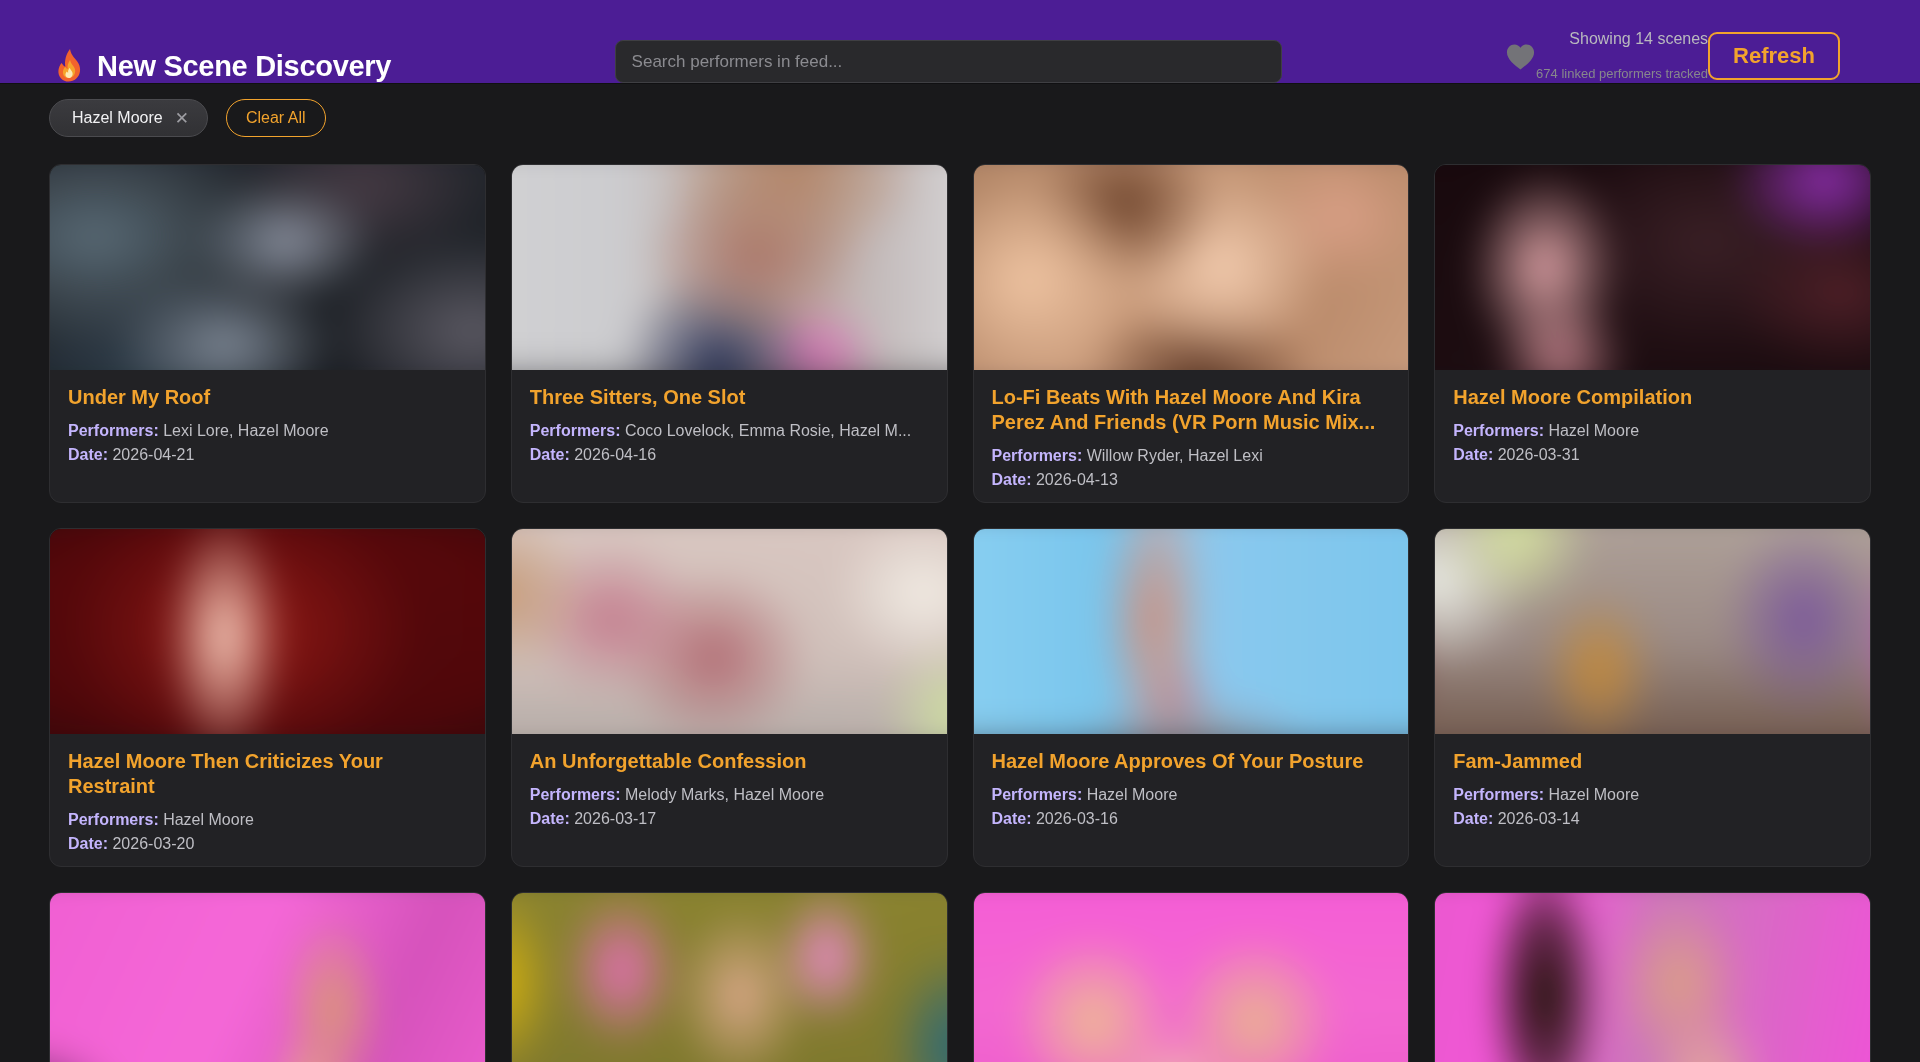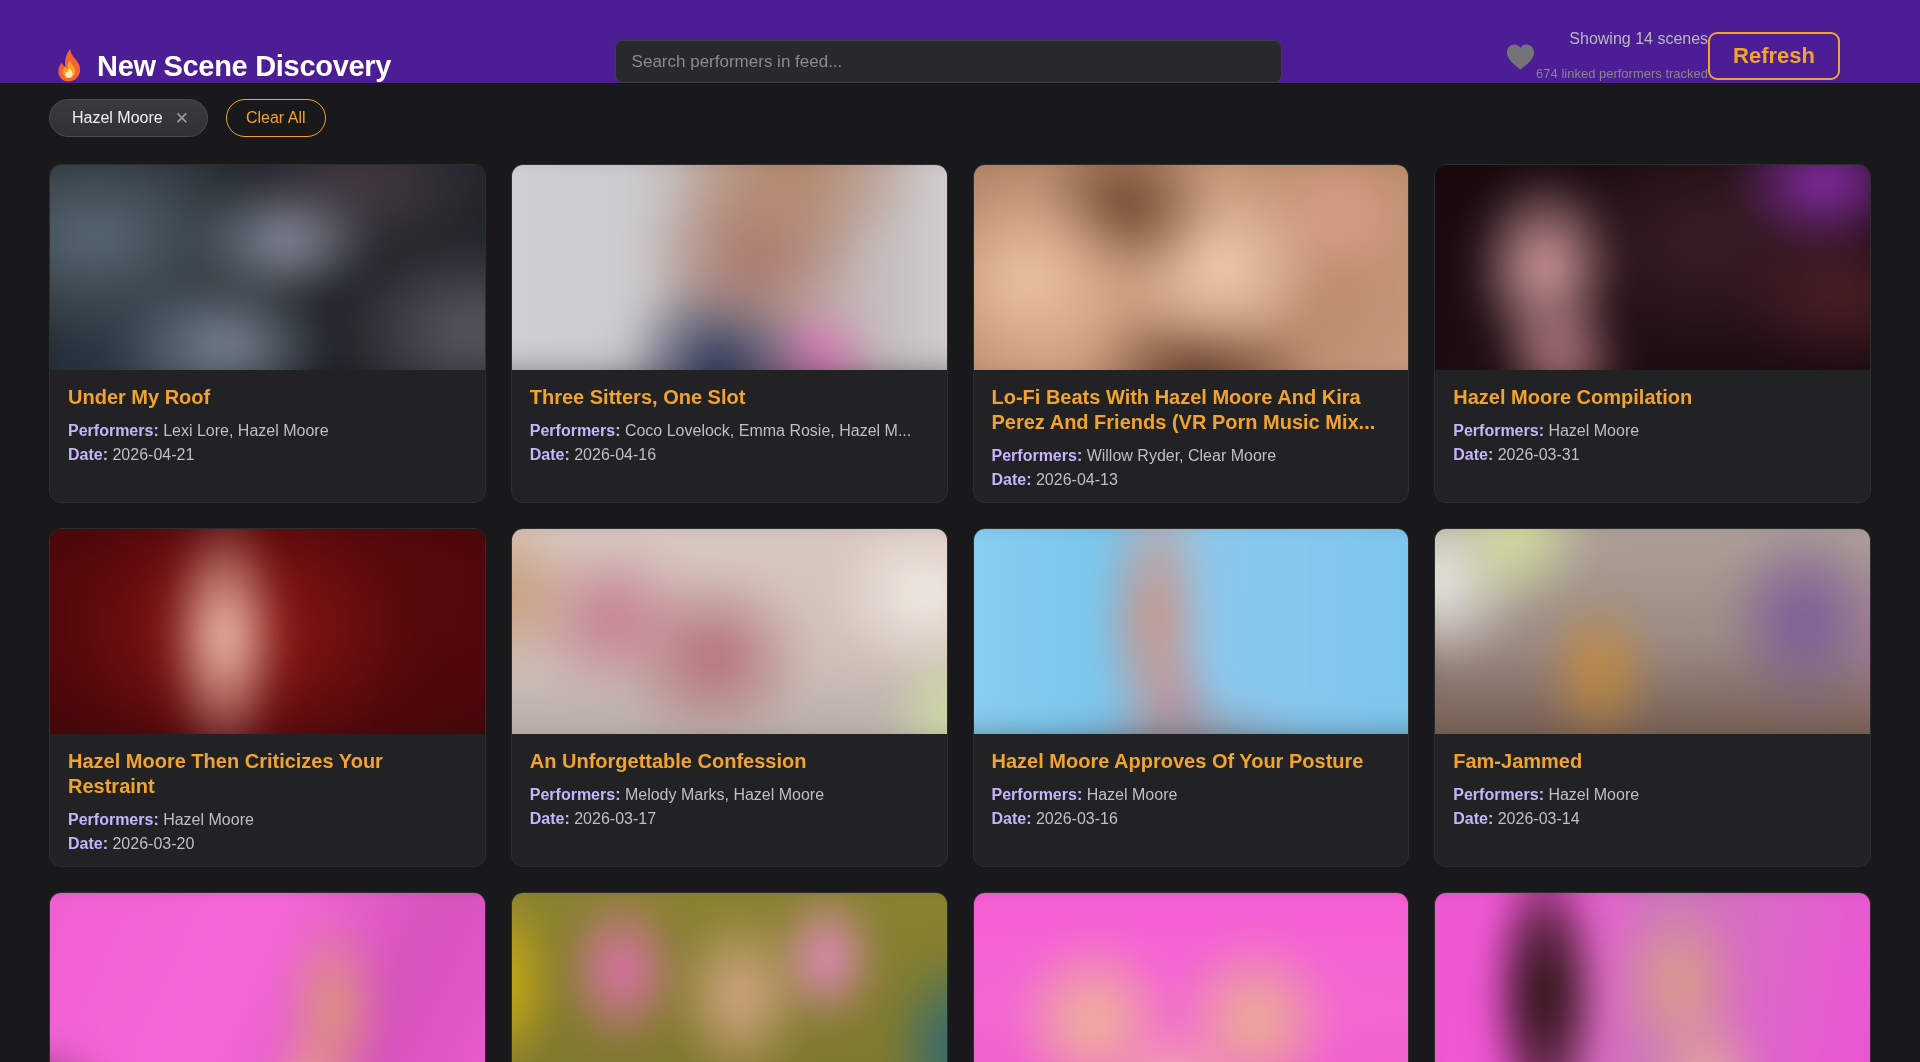--- a/index.html
+++ b/index.html
@@ -200,21 +200,21 @@
   </div>
 
   <div class="card">
     <div class="thumb">
       <div class="thumb-blur" style="background-image: radial-gradient(30% 60% at 20% 55%, rgb(237, 196, 164) 0%, rgba(237, 196, 164, 0) 70%), radial-gradient(25% 45% at 38% 25%, rgb(110, 70, 48) 0%, rgba(110, 70, 48, 0) 70%), radial-gradient(28% 55% at 56% 50%, rgb(240, 203, 176) 0%, rgba(240, 203, 176, 0) 70%), radial-gradient(30% 40% at 52% 92%, rgb(94, 58, 40) 0%, rgba(94, 58, 40, 0) 70%), radial-gradient(22% 40% at 78% 30%, rgb(216, 160, 137) 0%, rgba(216, 160, 137, 0) 70%), linear-gradient(120deg, rgb(169, 127, 98) 0%, rgb(198, 154, 124) 40%, rgb(184, 138, 108) 70%, rgb(202, 160, 132) 100%);"></div>
     </div>
     <div class="card-body">
       <div class="scene-title">Lo-Fi Beats With Hazel Moore And Kira Perez And Friends (VR Porn Music Mix...</div>
       <div class="meta">
         <span class="lbl">Performers: </span>
-        <span>Willow Ryder, Clear Moore</span>
+        <span>Willow Ryder, Hazel Lexi</span>
       </div>
       <div class="meta">
         <span class="lbl">Date: </span>
         <span>2026-04-13</span>
       </div>
     </div>
   </div>
 
   <div class="card">
     <div class="thumb">

